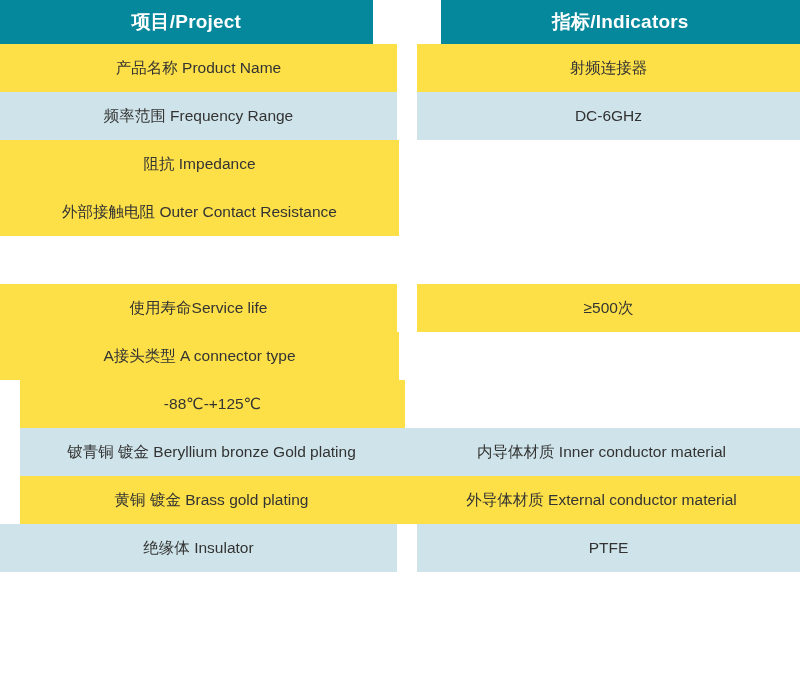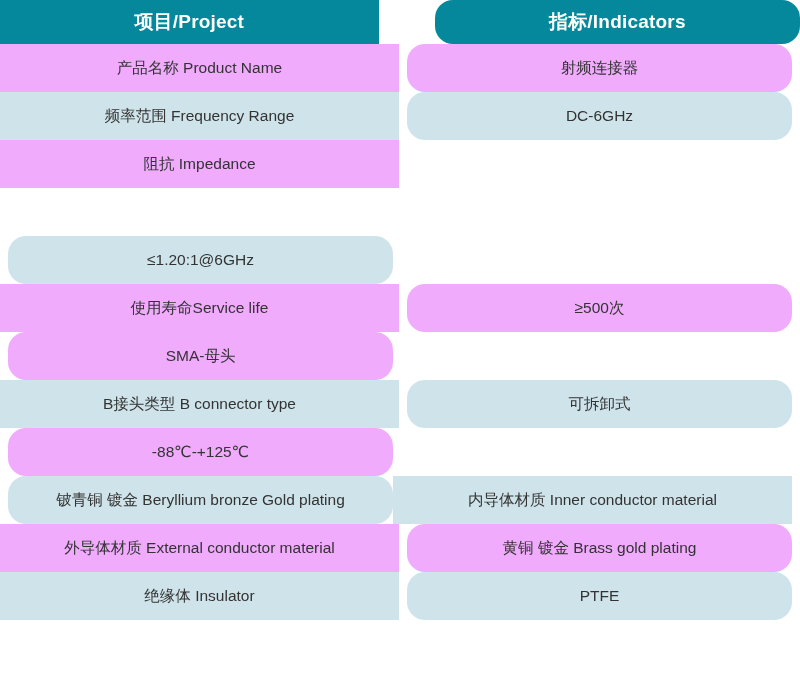--- a/index.html
+++ b/index.html
@@ -42,40 +42,39 @@
     line-height: 1.2;
     padding: 0 8px;
     overflow: hidden;
     white-space: nowrap;
   }
   .cell.col-project {
     width: 399px;
   }
   .cell.col-indicator {
     width: 385px;
-    margin-left: 8px;
-    border-radius: 18px;
+    margin-left: 20px;
   }
   .header-row .cell {
     background: #05889b;
     color: #ffffff;
     font-size: 19px;
     font-weight: bold;
     letter-spacing: 0.2px;
   }
   .body-row .cell {
     color: #333333;
     font-size: 15.5px;
     font-weight: normal;
   }
   .body-row.shade-light .cell {
     background: #cfe4ea;
   }
   .body-row.shade-white .cell {
-    background: #f0abfc;
+    background: #fde047;
   }
 </style>
 </head>
 <body>
 
 <div id="spec-table">
   <div class="row header-row">
     <div class="cell col-project">项目/Project</div>
     <div class="cell col-indicator">指标/Indicators</div>
   </div>
@@ -85,44 +84,40 @@
         <div class="cell col-indicator">射频连接器</div>
       </div>
       <div class="row body-row shade-light">
         <div class="cell col-project">频率范围 Frequency Range</div>
         <div class="cell col-indicator">DC-6GHz</div>
       </div>
       <div class="row body-row shade-white">
         <div class="cell col-project">阻抗 Impedance</div>
       </div>
       <div class="row body-row shade-white">
+        <div class="cell col-project">外部接触电阻 Outer Contact Resistance</div>
       </div>
       <div class="row body-row shade-light">
-        <div class="cell col-indicator">≤1.20:1@6GHz</div>
       </div>
       <div class="row body-row shade-white">
         <div class="cell col-project">使用寿命Service life</div>
         <div class="cell col-indicator">≥500次</div>
       </div>
       <div class="row body-row shade-white">
-        <div class="cell col-indicator">SMA-母头</div>
-      </div>
-      <div class="row body-row shade-light">
-        <div class="cell col-project">B接头类型 B connector type</div>
-        <div class="cell col-indicator">可拆卸式</div>
+        <div class="cell col-project">A接头类型 A connector type</div>
       </div>
       <div class="row body-row shade-white">
         <div class="cell col-indicator">-88℃-+125℃</div>
       </div>
       <div class="row body-row shade-light">
         <div class="cell col-indicator">铍青铜 镀金 Beryllium bronze Gold plating</div>
         <div class="cell col-project">内导体材质 Inner conductor material</div>
       </div>
       <div class="row body-row shade-white">
+        <div class="cell col-indicator">黄铜 镀金 Brass gold plating</div>
         <div class="cell col-project">外导体材质 External conductor material</div>
-        <div class="cell col-indicator">黄铜 镀金 Brass gold plating</div>
       </div>
       <div class="row body-row shade-light">
         <div class="cell col-project">绝缘体 Insulator</div>
         <div class="cell col-indicator">PTFE</div>
       </div>
     </div>
 </div>
 
 </body></html>

